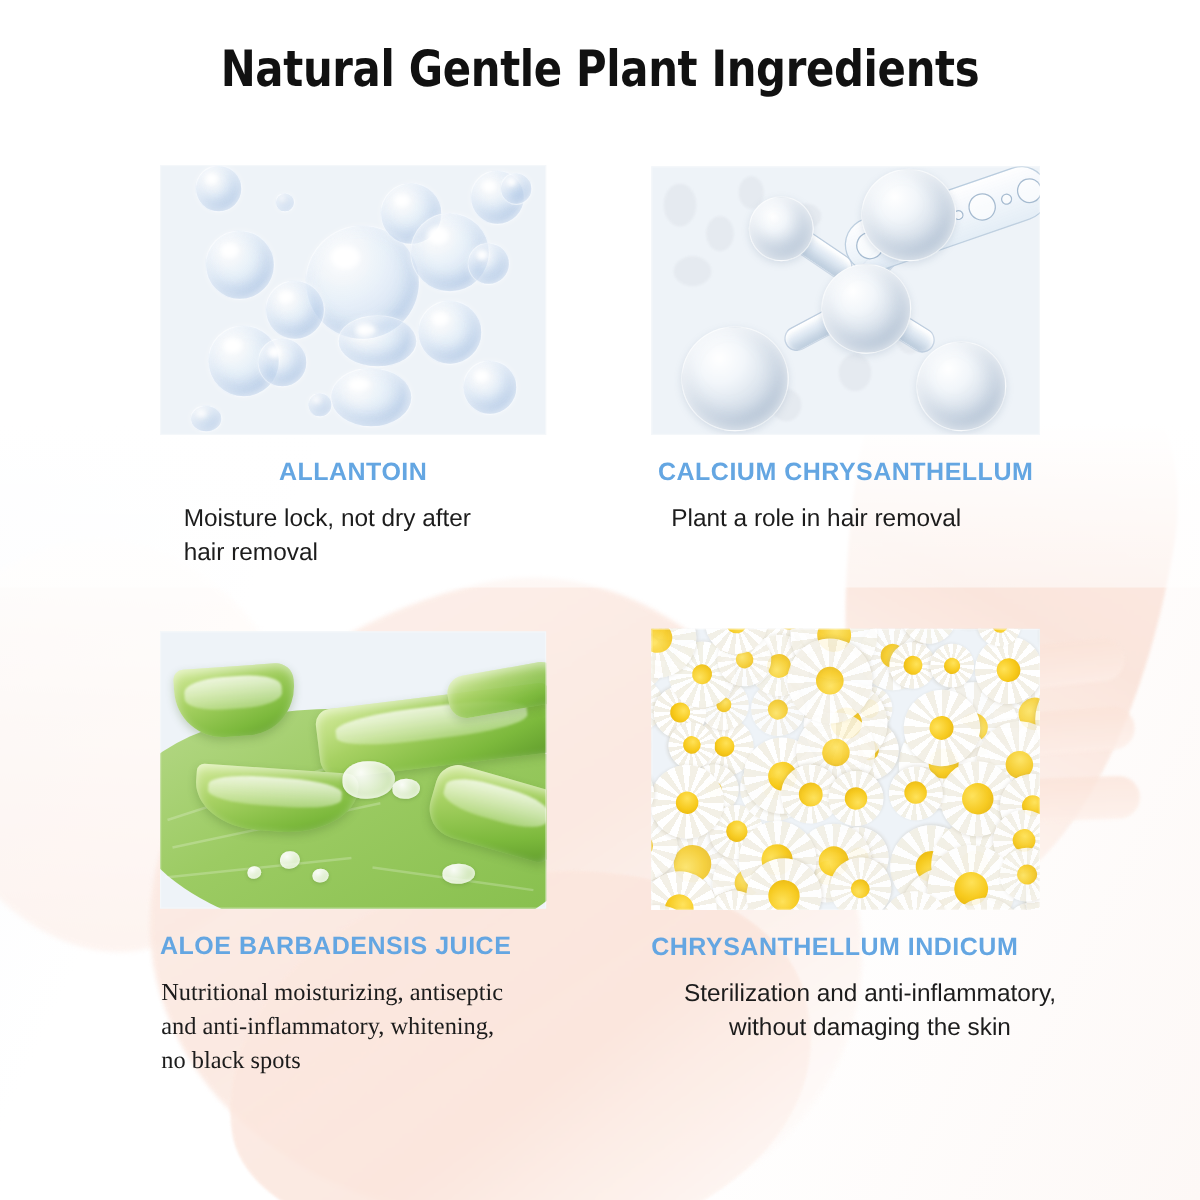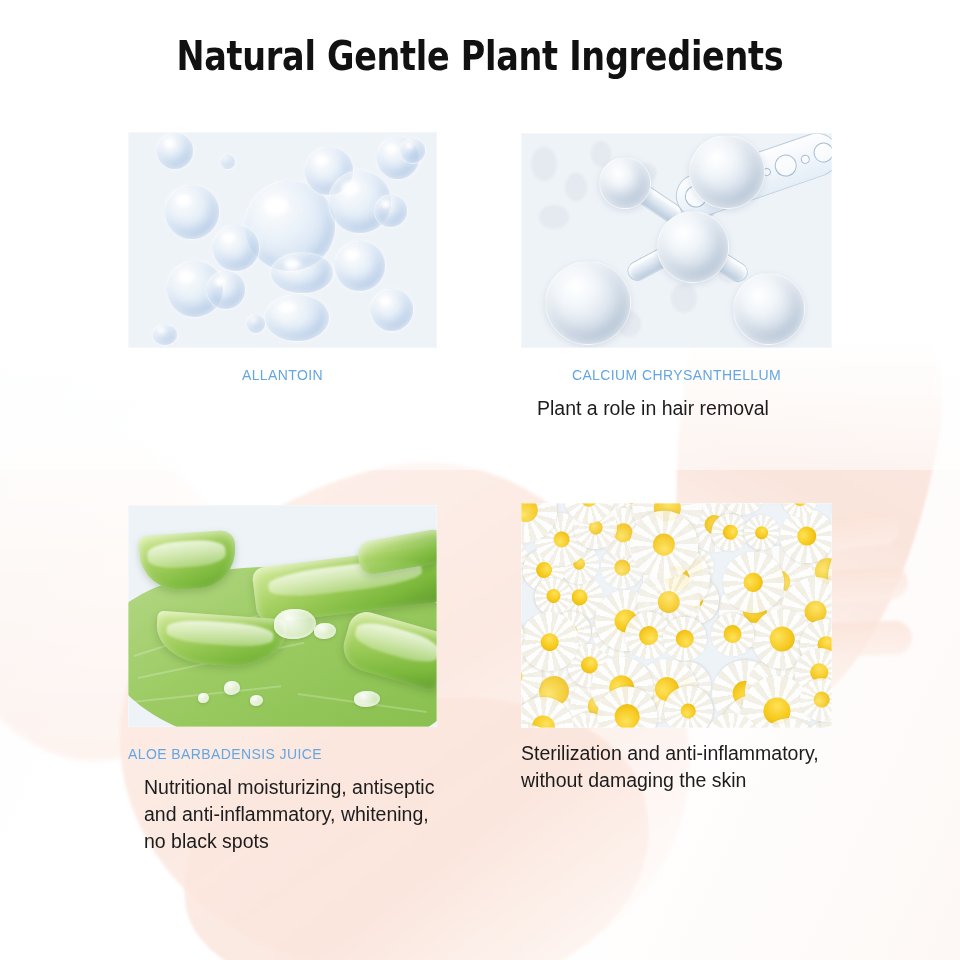--- a/index.html
+++ b/index.html
@@ -104,24 +104,25 @@
   .card { position: absolute; z-index: 4; }
 
   .card .photo {
     position: relative;
     overflow: hidden;
     background: #eef3f8;
   }
 
   .card .name {
     color: #64a6e2;
-    font-size: 14px;
+    font-size: 20px;
     letter-spacing: .4px;
     white-space: nowrap;
     margin-top: 19px;
+    font-weight: bold;
   }
   .card .desc {
     color: #1c1c1c;
     font-size: 19.5px;
     line-height: 27px;
     margin-top: 12px;
     white-space: pre-line;
   }
 
   
@@ -131,26 +132,26 @@
   #card-allantoin   .desc  { margin-left: 19px; }
 
   #card-calcium     { left: 521px; top: 133px; width: 350px; }
   #card-calcium     .photo { width: 311px; height: 215px; }
   #card-calcium     .name  { width: 311px; text-align: center; }
   #card-calcium     .desc  { margin-left: 16px; }
 
   #card-aloe        { left: 128px; top: 505px; width: 350px; }
   #card-aloe        .photo { width: 309px; height: 222px; }
   #card-aloe        .name  { width: 309px; text-align: left; }
-  #card-aloe        .desc  { margin-left: 16px; }
+  #card-aloe        .desc  { margin-left: 1px; font-family: Liberation Serif, serif; }
 
   #card-chrys       { left: 521px; top: 503px; width: 350px; }
   #card-chrys       .photo { width: 311px; height: 225px; }
   #card-chrys       .name  { width: 311px; text-align: left; }
-  #card-chrys       .desc  { margin-left: 0px; }
+  #card-chrys       .desc  { margin-left: 0px; text-align: center; }
 
   
   .ph-bubbles {
     background:
       radial-gradient(ellipse at 30% 15%, #cfe0f4 0%, #9dbce6 35%, #7ba3dd 70%, #6f9ad9 100%);
   }
   .bub {
     position: absolute;
     border-radius: 50%;
     background:
@@ -315,20 +316,22 @@
       <div class="bub" style="left:78px;top:138px;width:40px;height:40px;"></div>
       <div class="bub" style="left:142px;top:120px;width:64px;height:42px;border-radius:50%;"></div>
       <div class="bub" style="left:206px;top:108px;width:52px;height:52px;"></div>
       <div class="bub" style="left:136px;top:162px;width:66px;height:48px;"></div>
       <div class="bub" style="left:242px;top:156px;width:44px;height:44px;"></div>
       <div class="bub" style="left:24px;top:192px;width:26px;height:22px;"></div>
       <div class="bub" style="left:92px;top:22px;width:16px;height:16px;"></div>
       <div class="bub" style="left:118px;top:182px;width:20px;height:20px;"></div>
     </div>
     <div class="name">ALLANTOIN</div>
+    <div class="desc">Moisture lock, not dry after
+hair removal</div>
   </div>
 
   <div class="card" id="card-calcium">
     <div class="photo ph-molecule">
       <div class="mol-spot" style="left:10px;top:14px;width:26px;height:34px;"></div>
       <div class="mol-spot" style="left:44px;top:40px;width:22px;height:28px;"></div>
       <div class="mol-spot" style="left:18px;top:72px;width:30px;height:24px;"></div>
       <div class="mol-spot" style="left:70px;top:8px;width:20px;height:26px;"></div>
       <div class="mol-spot" style="left:112px;top:30px;width:24px;height:20px;"></div>
       <div class="mol-spot" style="left:56px;top:132px;width:30px;height:22px;"></div>
@@ -687,17 +690,18 @@
           <div class="core" style="width: 21.6986px; height: 21.6986px;"></div>
         </div>
         <div class="daisy" style="left: -31.0072px; top: 221.016px; width: 69.7035px; height: 69.7035px; transform: rotate(40.3deg); opacity: 0.93;">
           <div class="petals"></div>
         </div>
         <div class="daisy" style="left: 260.949px; top: -21.0766px; width: 34.9532px; height: 34.9532px; transform: rotate(153.4deg); opacity: 0.95;">
           <div class="petals"></div>
           <div class="core" style="width: 12.8463px; height: 12.8463px;"></div>
         </div>
       </div>
+    <div class="name">CHRYSANTHELLUM INDICUM</div>
     <div class="desc">Sterilization and anti-inflammatory,
 without damaging the skin</div>
   </div>
 
 </div>
 
 </body></html>

